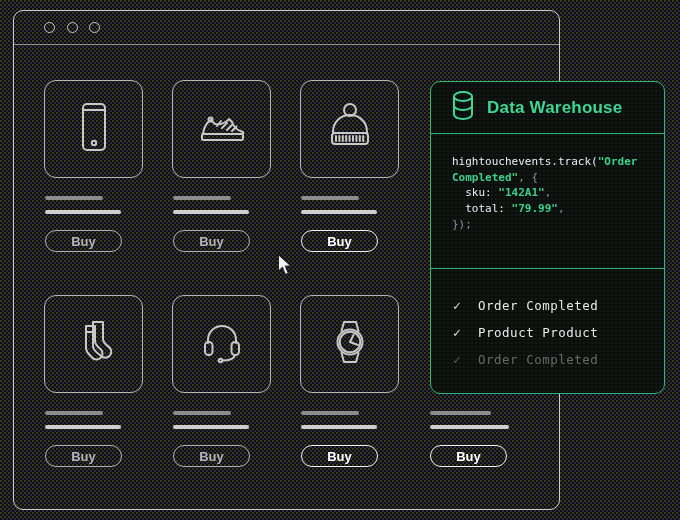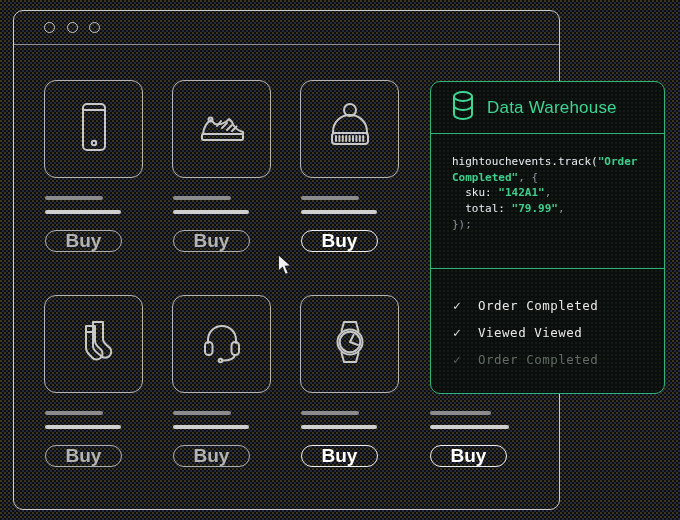--- a/index.html
+++ b/index.html
@@ -30,37 +30,37 @@
     border:1.5px solid #b6b6b6;border-radius:12px;
     display:flex;align-items:center;justify-content:center;
   }
   .card svg{stroke:#c8c8c8;fill:none;stroke-width:2;stroke-linecap:round;stroke-linejoin:round;}
   .ln{position:absolute;left:1px;height:4px;border-radius:2px;}
   .ln1{top:116px;width:58px;background:#8c8c8c;}
   .ln2{top:130px;width:76px;background:#cfcfcf;}
   .buy{
     position:absolute;left:1px;top:150px;width:77px;height:22px;box-sizing:border-box;
     border:1.5px solid #aeaeae;border-radius:11.5px;background:transparent;
-    color:#b3b3b3;font-size:19px;font-weight:600;font-family:"Liberation Sans",sans-serif;
+    color:#b3b3b3;font-size:13px;font-weight:600;font-family:"Liberation Sans",sans-serif;
     display:flex;align-items:center;justify-content:center;cursor:pointer;padding:0;
   }
   .buy.bright{border-color:#eeeeee;color:#ffffff;font-weight:700;border-width:1.8px;}
   
   .panel{
     position:absolute;left:430px;top:81px;width:235px;height:313px;box-sizing:border-box;
     border:1.5px solid #2fb57c;border-radius:10px;z-index:5;
     background-color:#0a0e0d;
     background-image:radial-gradient(circle at 1px 1px, rgba(110,120,80,0.12) 0.9px, transparent 1.3px);
     background-size:4px 4px;
   }
   .panel-header{
     height:52px;display:flex;align-items:center;padding-left:20px;
     border-bottom:1.5px solid #2fb57c;box-sizing:border-box;
   }
-  .panel-title{color:#3fd693;font-size:17px;font-weight:400;margin-left:12px;letter-spacing:0.2px;}
+  .panel-title{color:#3fd693;font-size:17px;font-weight:700;margin-left:12px;letter-spacing:0.2px;}
   .db-icon svg{stroke:#3fd693;fill:none;stroke-width:2;stroke-linecap:round;}
   .code-section{height:135px;box-sizing:border-box;border-bottom:1.5px solid #2fb57c;
     padding:20px 14px 0 21px;}
   .code{font-family:"DejaVu Sans Mono",monospace;font-size:11px;line-height:15.7px;white-space:pre;}
   .tok-p{color:#e9eef3;font-weight:400;}
   .tok-s{color:#3ecf8e;font-weight:700;}
   .tok-g{color:#8b949e;}
   .events-section{padding:23px 0 0 22px;}
   .event{display:flex;align-items:center;height:27px;color:#e9e9e9;
     font-family:"DejaVu Sans Mono",monospace;font-size:12.5px;letter-spacing:0.5px;}
@@ -199,21 +199,21 @@
     <div class="code-section">
       <div class="code"><div><span class="tok-p">hightouchevents.track(</span><span class="tok-s">"Order</span></div><div><span class="tok-s">Completed"</span><span class="tok-g">, {</span></div><div><span class="tok-p">  sku: </span><span class="tok-s">"142A1"</span><span class="tok-g">,</span></div><div><span class="tok-p">  total: </span><span class="tok-s">"79.99"</span><span class="tok-g">,</span></div><div><span class="tok-g">});</span></div></div>
     </div>
     <div class="events-section">
         <div class="event">
           <span class="check">✓</span>
           <span>Order Completed</span>
         </div>
         <div class="event">
           <span class="check">✓</span>
-          <span>Viewed Viewed</span>
+          <span>Product Product</span>
         </div>
         <div class="event dimmed">
           <span class="check">✓</span>
           <span>Order Completed</span>
         </div>
       </div>
   </div>
 
   <div class="cursor">
     <svg width="16" height="22" viewBox="0 0 14 20">

